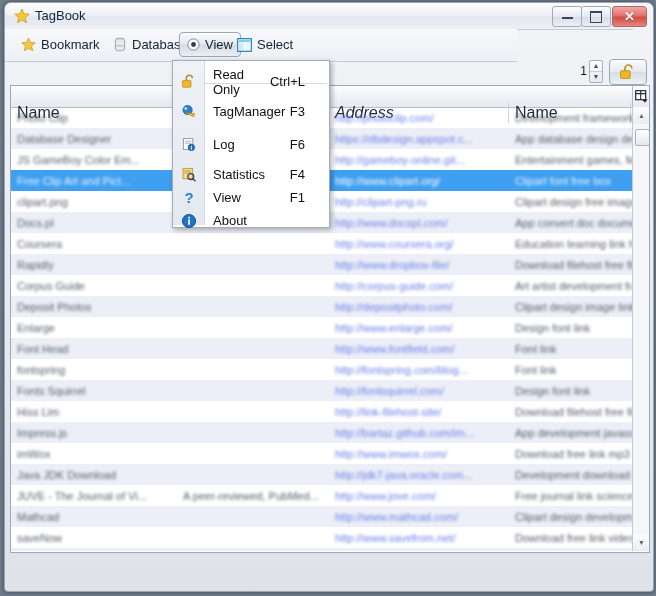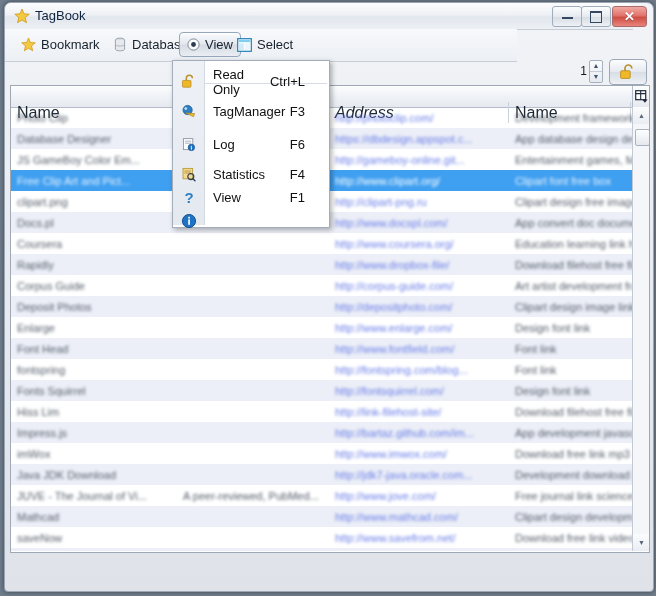--- a/index.html
+++ b/index.html
@@ -636,17 +636,18 @@
     </div>
 
     <div class="mi" style="top:140px">
       <div class="mi-icon">
         <svg width="16" height="16" viewBox="0 0 16 16">
           <circle cx="8" cy="8" r="6.6" fill="#1f73c4" stroke="#134d88" stroke-width="0.9"></circle>
           <rect x="7.2" y="3.8" width="1.7" height="1.7" fill="#ffffff"></rect>
           <rect x="7.2" y="6.4" width="1.7" height="5.4" fill="#ffffff"></rect>
         </svg>
       </div>
+      <div class="mi-label">About</div>
       <div class="mi-key"></div>
     </div>
   </div>
 
 </div>
 
 </body></html>

